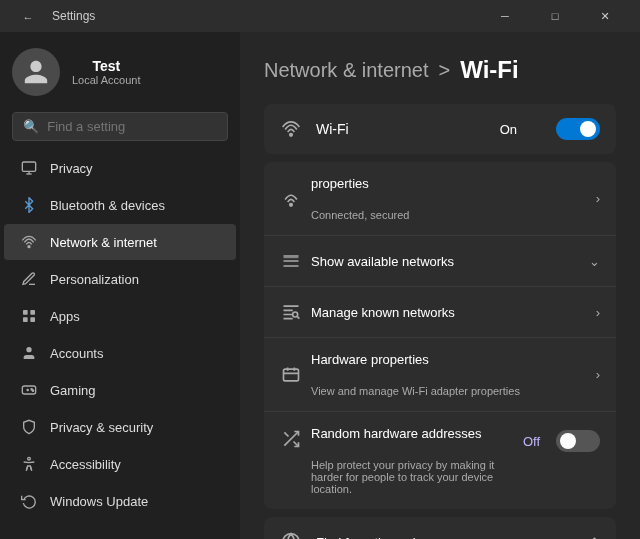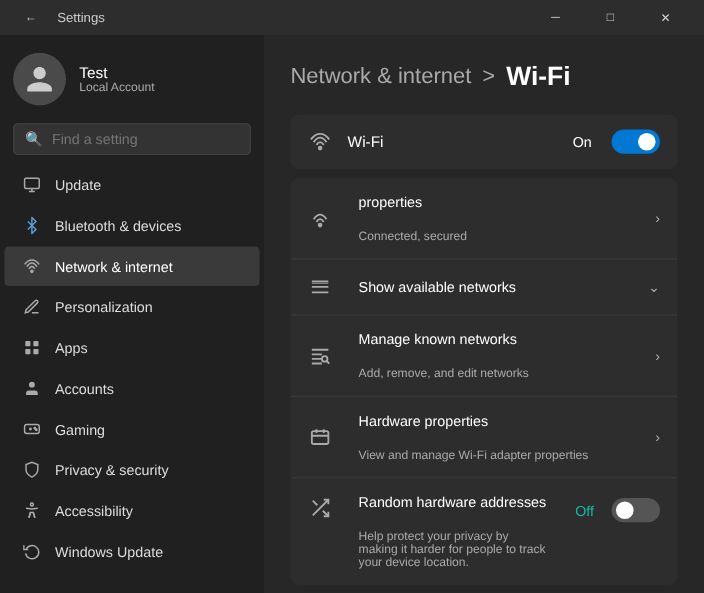--- a/index.html
+++ b/index.html
@@ -78,21 +78,21 @@
       height: 48px;
       border-radius: 50%;
       background: #4a4a4a;
       display: flex;
       align-items: center;
       justify-content: center;
       flex-shrink: 0;
     }
     .avatar svg { width: 28px; height: 28px; fill: #ccc; }
     .user-info { display: flex; flex-direction: column; }
-    .user-name { font-size: 14px; font-weight: 400; color: #fff; }
+    .user-name { font-size: 14px; font-weight: 700; color: #fff; text-align: center; }
     .user-type { font-size: 11px; color: #aaa; }
     
     .search-box {
       margin: 4px 12px 8px 12px;
       display: flex;
       align-items: center;
       background: #333;
       border-radius: 4px;
       padding: 6px 10px;
       gap: 8px;
@@ -168,21 +168,21 @@
       border-radius: 8px;
       margin-bottom: 4px;
       overflow: hidden;
     }
     .card-item {
       display: flex;
       align-items: center;
       padding: 14px 16px;
       border-bottom: 1px solid #3a3a3a;
       cursor: pointer;
-      gap: 24px;
+      gap: 9px;
     }
     .card-item:last-child { border-bottom: none; }
     .card-icon {
       width: 22px;
       height: 22px;
       display: flex;
       align-items: center;
       justify-content: center;
       flex-shrink: 0;
       color: #aaa;
@@ -224,35 +224,35 @@
     .chevron-down { font-size: 13px; color: #aaa; }
     
     .wifi-main {
       display: flex;
       align-items: center;
       padding: 14px 16px;
       cursor: pointer;
       gap: 14px;
     }
     .wifi-label { font-size: 14px; color: #fff; flex: 1; }
-    .wifi-status { font-size: 13px; color: #fff; margin-right: 4px; }
+    .wifi-status { font-size: 13px; color: #fff; margin-right: 25px; }
     
     .help-card {
       background: #2d2d2d;
       border-radius: 8px;
       margin-top: 8px;
     }
     .help-item {
       display: flex;
       align-items: center;
       padding: 14px 16px;
       gap: 14px;
       cursor: pointer;
     }
-    .off-label { font-size: 13px; color: #14b8a6; }
+    .off-label { font-size: 13px; color: #c4b5fd; }
   </style>
 </head>
 <body>
 
 <div class="titlebar">
   <div class="titlebar-left">
     <button class="titlebar-btn" style="width:32px;">←</button>
     <span class="titlebar-title">Settings</span>
   </div>
   <div class="titlebar-controls">
@@ -286,21 +286,21 @@
     <nav>
 
       <div class="nav-item">
         <div class="nav-icon">
           <svg width="16" height="16" viewBox="0 0 24 24" fill="#aaa">
               <rect x="2" y="3" width="20" height="14" rx="2" ry="2" fill="none" stroke="#aaa" stroke-width="2"></rect>
               <line x1="8" y1="21" x2="16" y2="21" stroke="#aaa" stroke-width="2"></line>
               <line x1="12" y1="17" x2="12" y2="21" stroke="#aaa" stroke-width="2"></line>
             </svg>
         </div>
-        <span>Update</span>
+        <span>Privacy</span>
       </div>
 
       <div class="nav-item">
         <div class="nav-icon">
           <svg width="16" height="16" viewBox="0 0 24 24" fill="none" stroke="#5b9bd5" stroke-width="2">
               <polyline points="6.5 6.5 17.5 17.5 12 23 12 1 17.5 6.5 6.5 17.5"></polyline>
             </svg>
         </div>
         <span>Bluetooth &amp; devices</span>
       </div>
@@ -465,21 +465,20 @@
               <line x1="3" y1="5" x2="21" y2="5"></line>
               <line x1="3" y1="10" x2="14" y2="10"></line>
               <line x1="3" y1="15" x2="14" y2="15"></line>
               <line x1="3" y1="20" x2="14" y2="20"></line>
               <circle cx="17" cy="15" r="3"></circle>
               <line x1="19.5" y1="17.5" x2="22" y2="20"></line>
             </svg>
         </div>
         <div class="card-text">
           <div class="card-title">Manage known networks</div>
-          <div class="card-sub">Add, remove, and edit networks</div>
         </div>
         <div class="card-right">
           <span class="chevron-right">›</span>
         </div>
       </div>
 
       <div class="card-item">
         <div class="card-icon">
           <svg width="20" height="20" viewBox="0 0 24 24" fill="none" stroke="#aaa" stroke-width="2">
               <rect x="3" y="5" width="18" height="14" rx="2"></rect>

